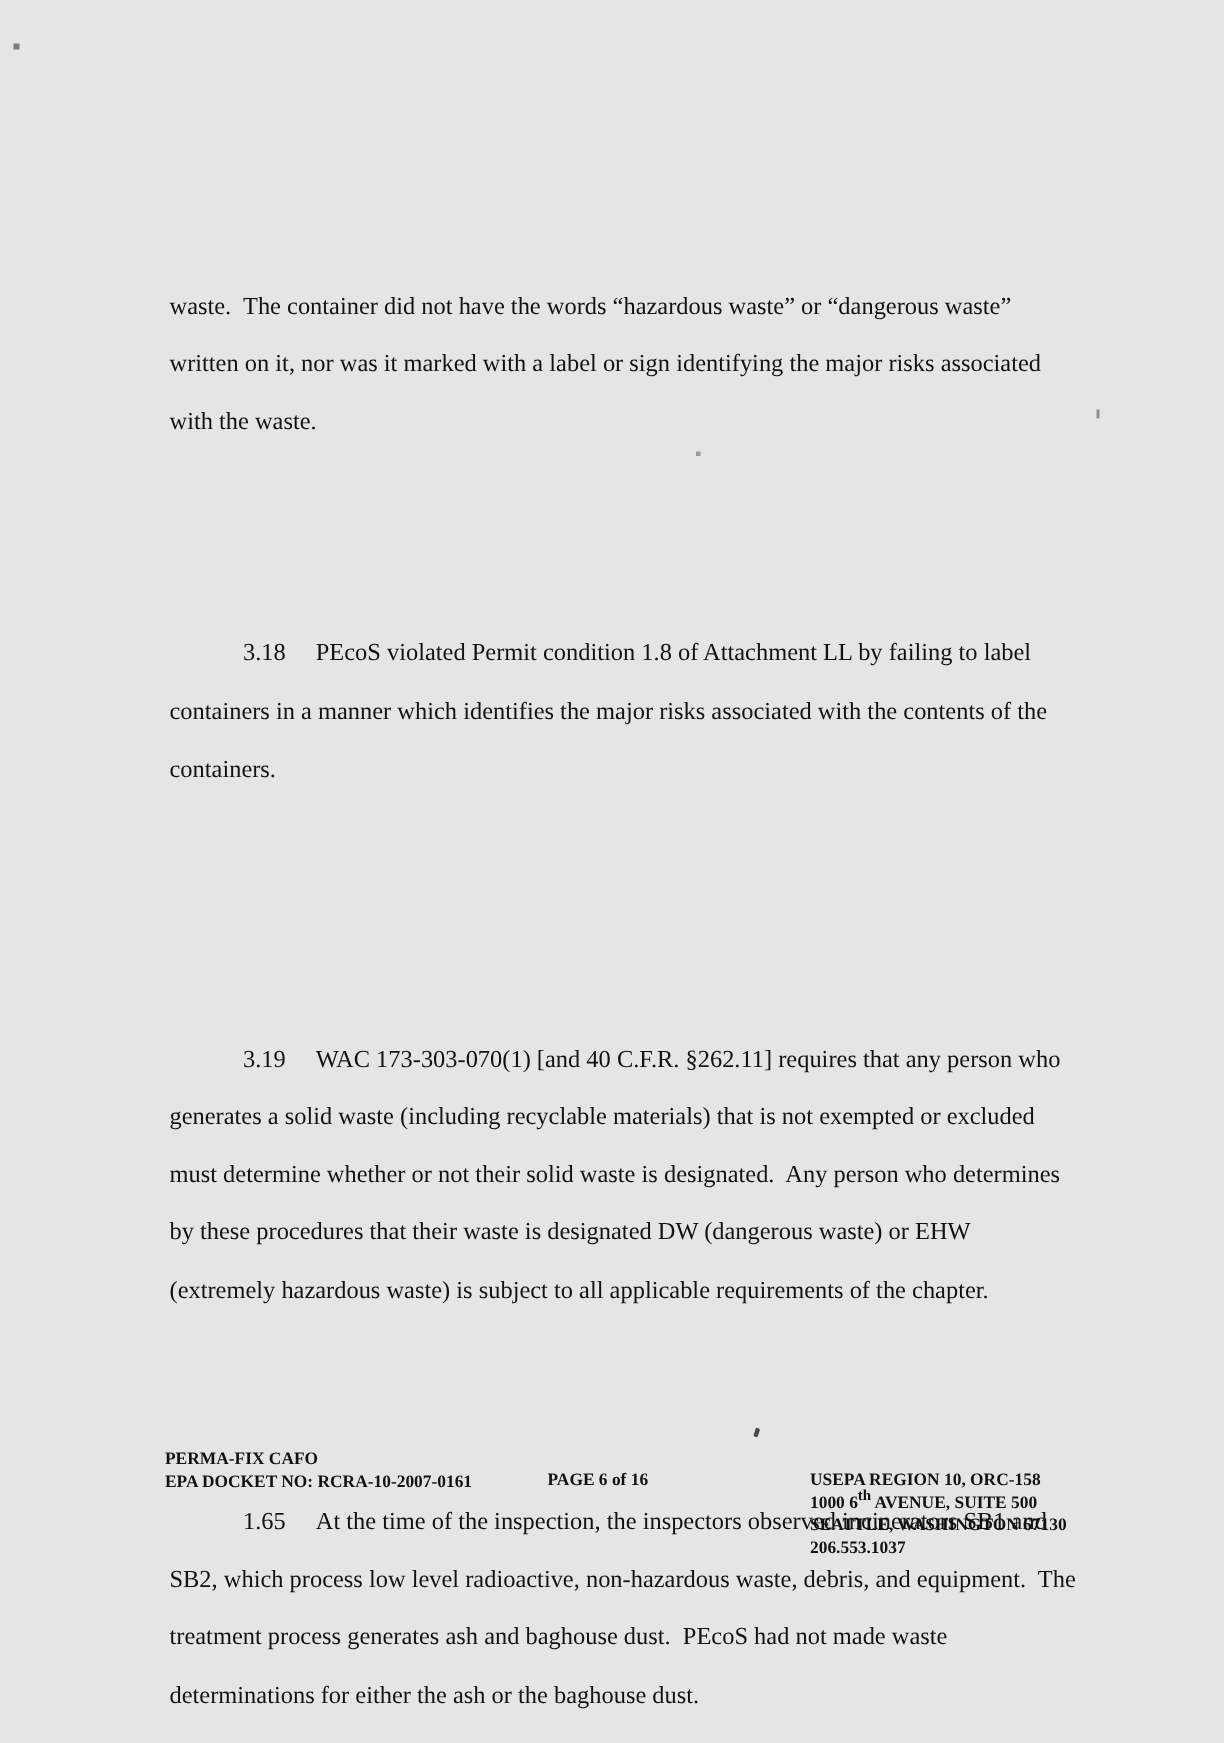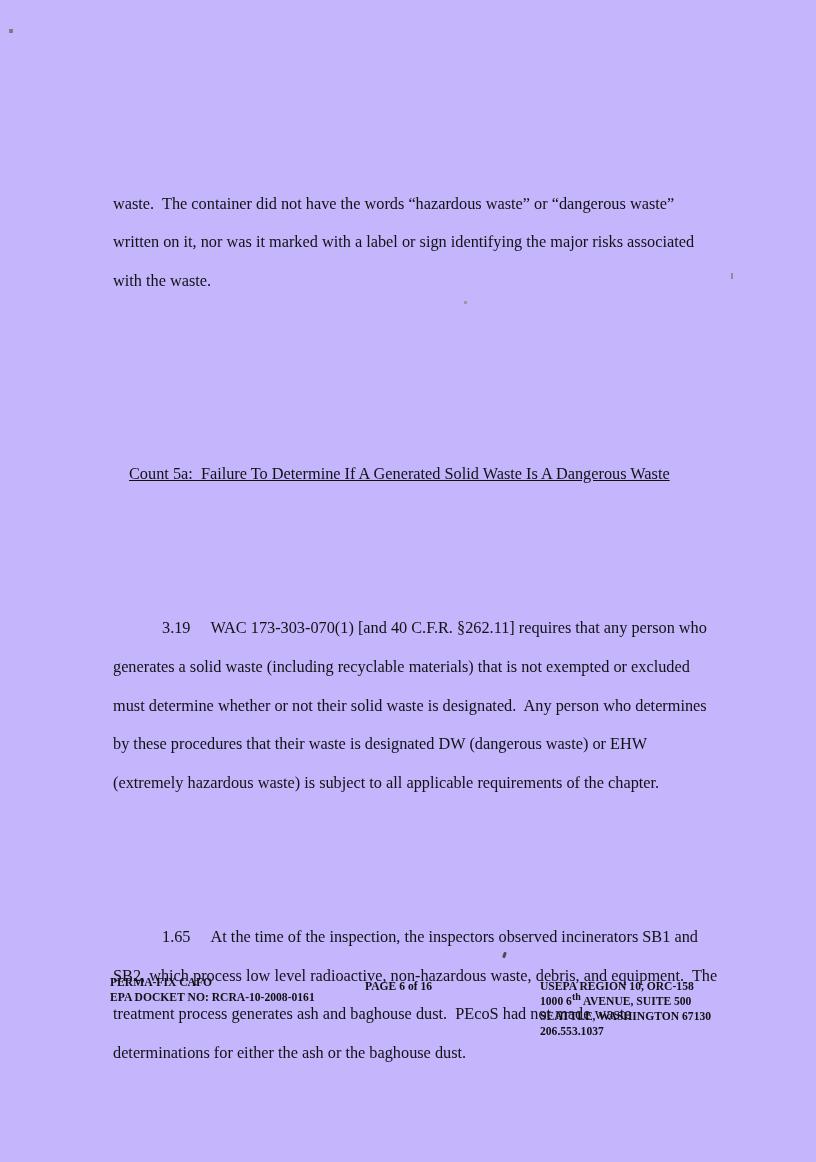--- a/index.html
+++ b/index.html
@@ -1,21 +1,21 @@
 <!DOCTYPE html>
 <html><head>
 <meta charset="utf-8">
 <style>
   * { margin: 0; padding: 0; box-sizing: border-box; }
   html, body { background: #ffffff; }
   .page {
     position: relative;
     width: 816px;
     height: 1162px;
-    background: #c4b5fd;
+    background: #e5e5e5;
     font-family: "Liberation Serif", serif;
     color: #121212;
     overflow: hidden;
   }
   .content {
     position: absolute;
     left: 113px;
     top: 69px;
     width: 606px;
     font-size: 16.3px;
@@ -31,21 +31,21 @@
     position: absolute;
     top: 963px;
     left: 0;
     width: 816px;
     font-family: "Liberation Serif", serif;
     font-weight: bold;
     font-size: 11.6px;
     line-height: 15px;
     color: #121212;
   }
-  .footer-left  { position: absolute; left: 110px; top: 12px; }
+  .footer-left  { position: absolute; left: 110px; top: 2px; }
   .footer-center{ position: absolute; left: 365px; top: 16px; }
   .footer-right { position: absolute; left: 540px; top: 16px; }
   .footer-right sup { font-size: 10px; vertical-align: super; line-height: 0; text-align: right; }
   .artifact { position: absolute; }
   .dot1 { left: 9px;   top: 29px;  width: 4px; height: 4px; background: #7d7d7d; }
   .dot2 { left: 503px; top: 952px; width: 3px; height: 6px; background: #4a4a4a; transform: rotate(18deg); border-radius: 1px; }
   .dot3 { left: 464px; top: 301px; width: 3px; height: 3px; background: #9a9a9a; }
   .dot4 { left: 731px; top: 273px; width: 2px; height: 6px; background: #8f8f8f; }
 </style>
 </head>
@@ -55,36 +55,36 @@
 
   <div class="artifact dot1"></div>
   <div class="artifact dot2"></div>
   <div class="artifact dot3"></div>
   <div class="artifact dot4"></div>
 
   <div class="content">
 
     <p class="para">waste.  The container did not have the words “hazardous waste” or “dangerous waste” written on it, nor was it marked with a label or sign identifying the major risks associated with the waste.</p>
 
+    <p class="para numbered"><span class="pnum">3.18</span><span>PEcoS violated Permit condition 1.8 of Attachment LL by failing to label containers in a manner which identifies the major risks associated with the contents of the containers.</span></p>
 
-    <p class="para heading"><span class="underline">Count 5a:  Failure To Determine If A Generated Solid Waste Is A Dangerous Waste</span></p>
 
     <p class="para numbered"><span class="pnum">3.19</span><span>WAC 173-303-070(1) [and 40 C.F.R. §262.11] requires that any person who generates a solid waste (including recyclable materials) that is not exempted or excluded must determine whether or not their solid waste is designated.  Any person who determines by these procedures that their waste is designated DW (dangerous waste) or EHW (extremely hazardous waste) is subject to all applicable requirements of the chapter.</span></p>
 
     <p class="para numbered"><span class="pnum">1.65</span><span>At the time of the inspection, the inspectors observed incinerators SB1 and SB2, which process low level radioactive, non-hazardous waste, debris, and equipment.  The treatment process generates ash and baghouse dust.  PEcoS had not made waste determinations for either the ash or the baghouse dust.</span></p>
 
     
 
   </div>
 
   <div class="footer">
 
     <div class="footer-left">
       <div>PERMA-FIX CAFO</div>
-      <div>EPA DOCKET NO: RCRA-10-2008-0161</div>
+      <div>EPA DOCKET NO: RCRA-10-2007-0161</div>
     </div>
 
     <div class="footer-center">PAGE 6 of 16</div>
 
     <div class="footer-right">
       <div>USEPA REGION 10, ORC-158</div>
       <div><span>1000 6</span><sup>th</sup><span> AVENUE, SUITE 500</span></div>
       <div>SEATTLE, WASHINGTON 67130</div>
       <div>206.553.1037</div>
     </div>

